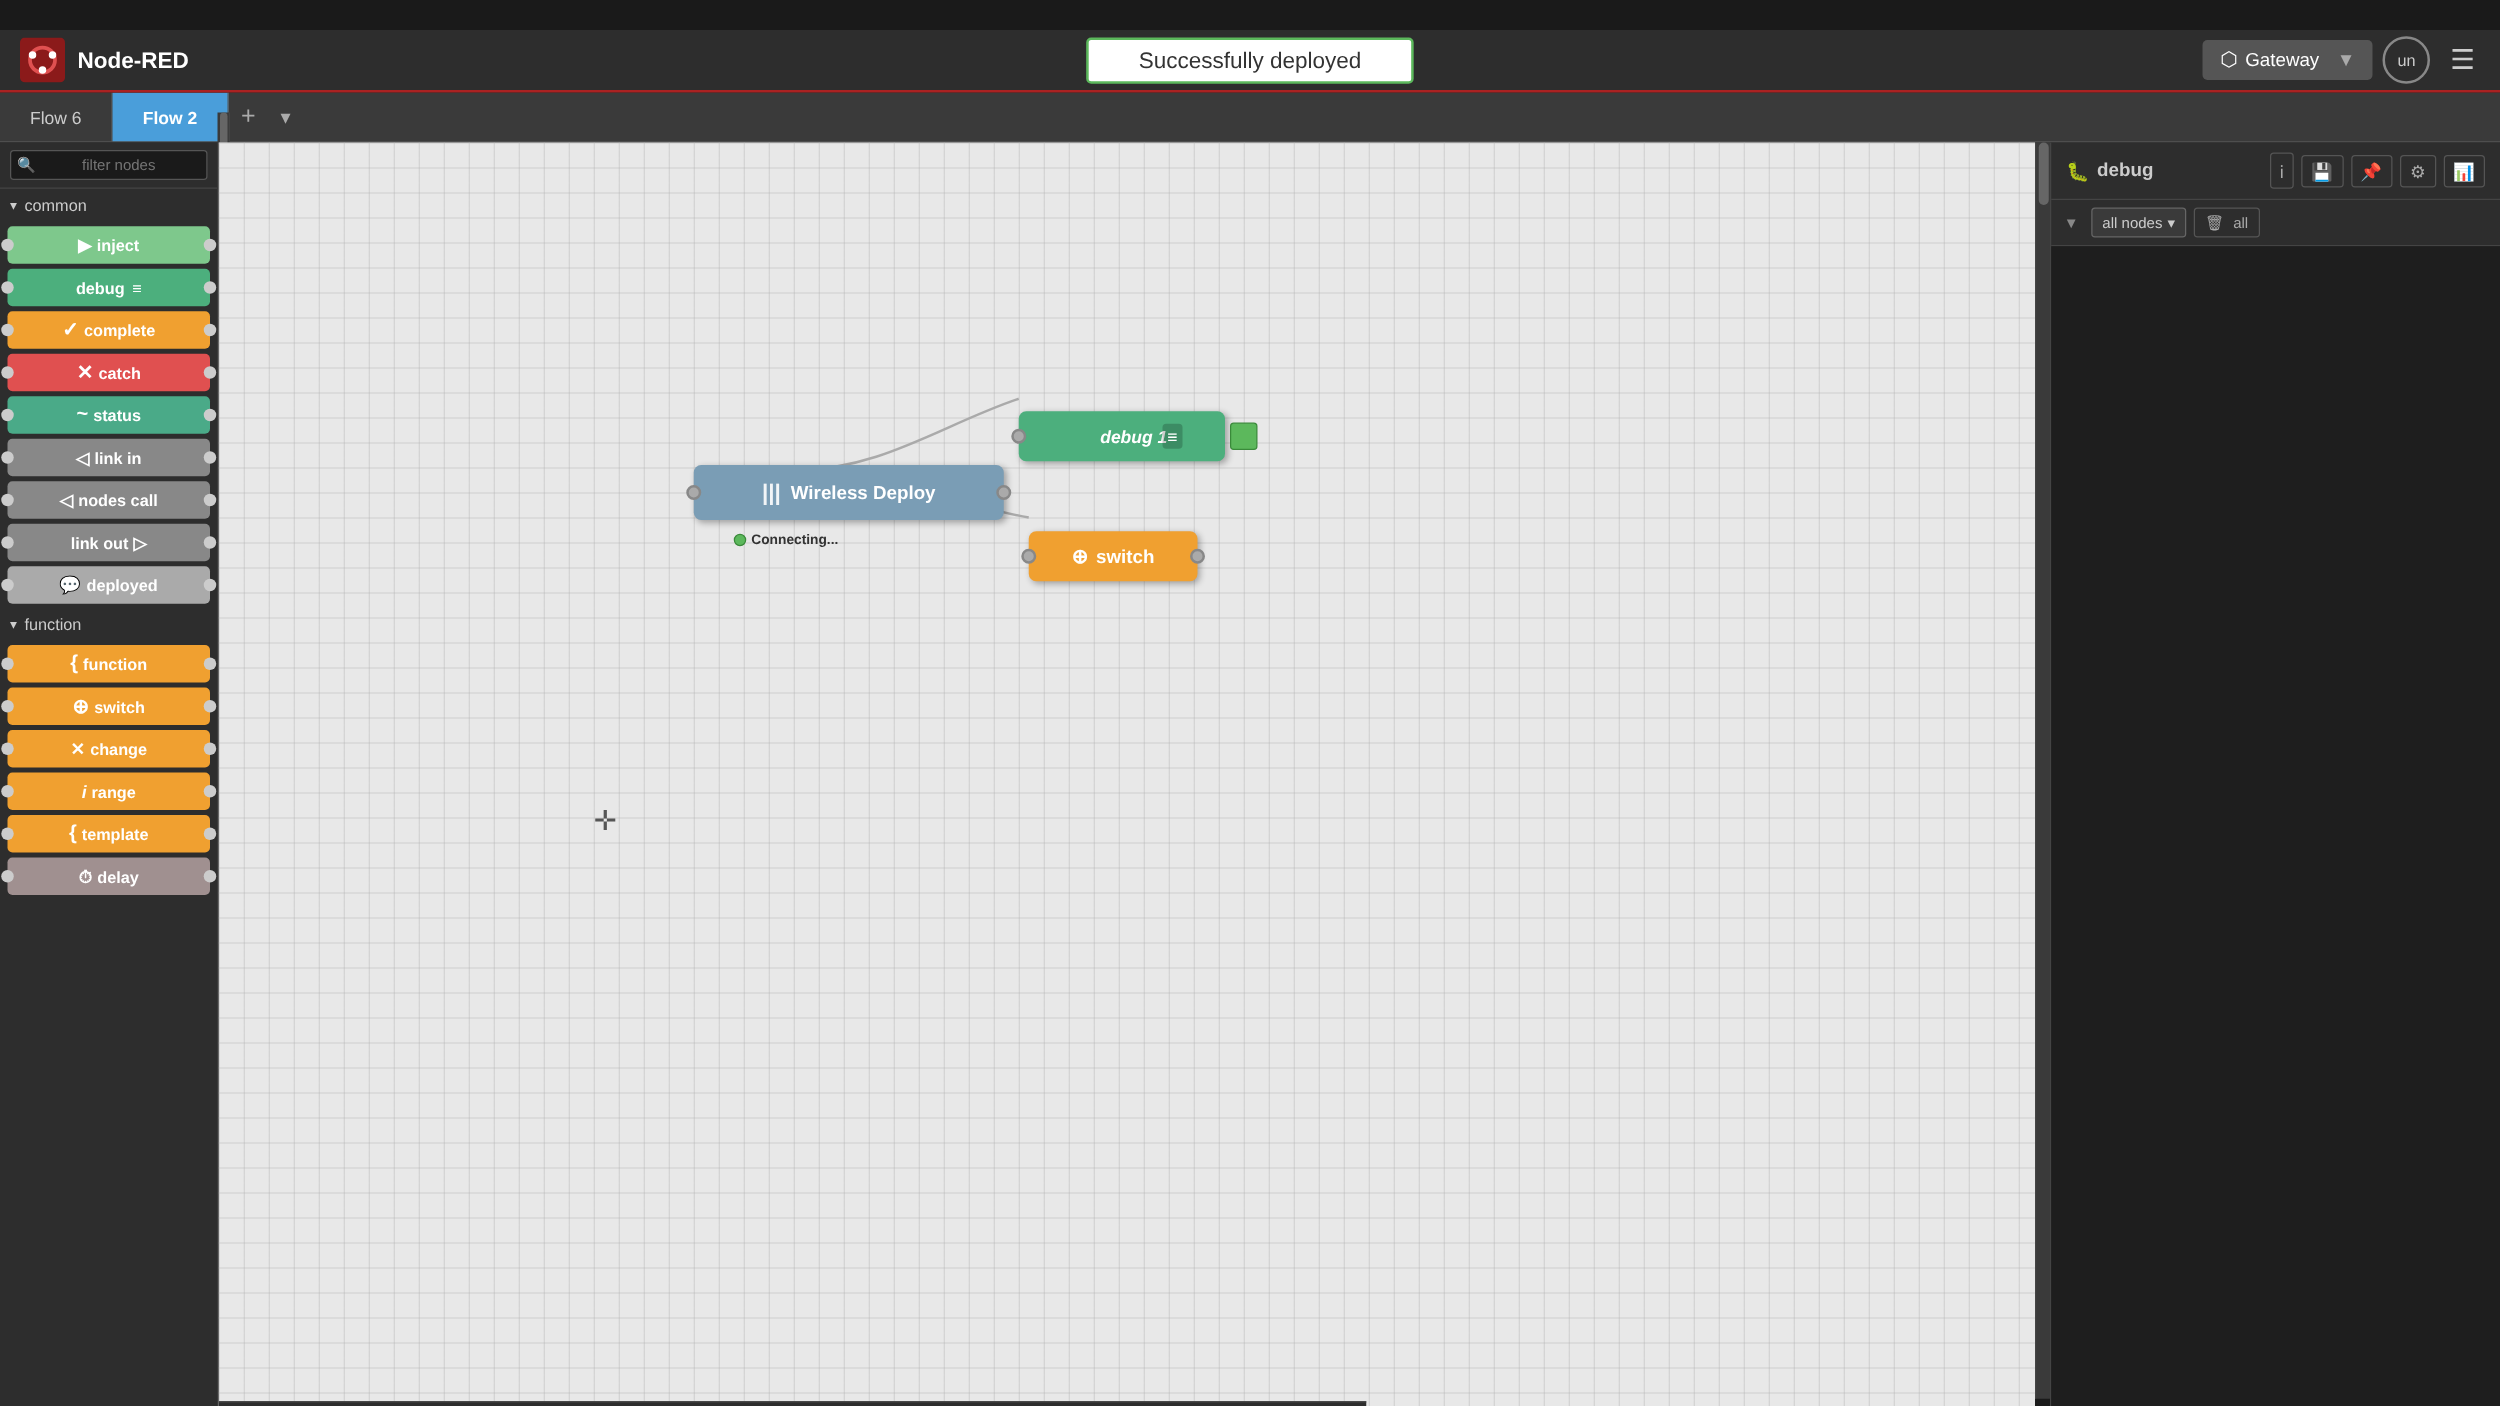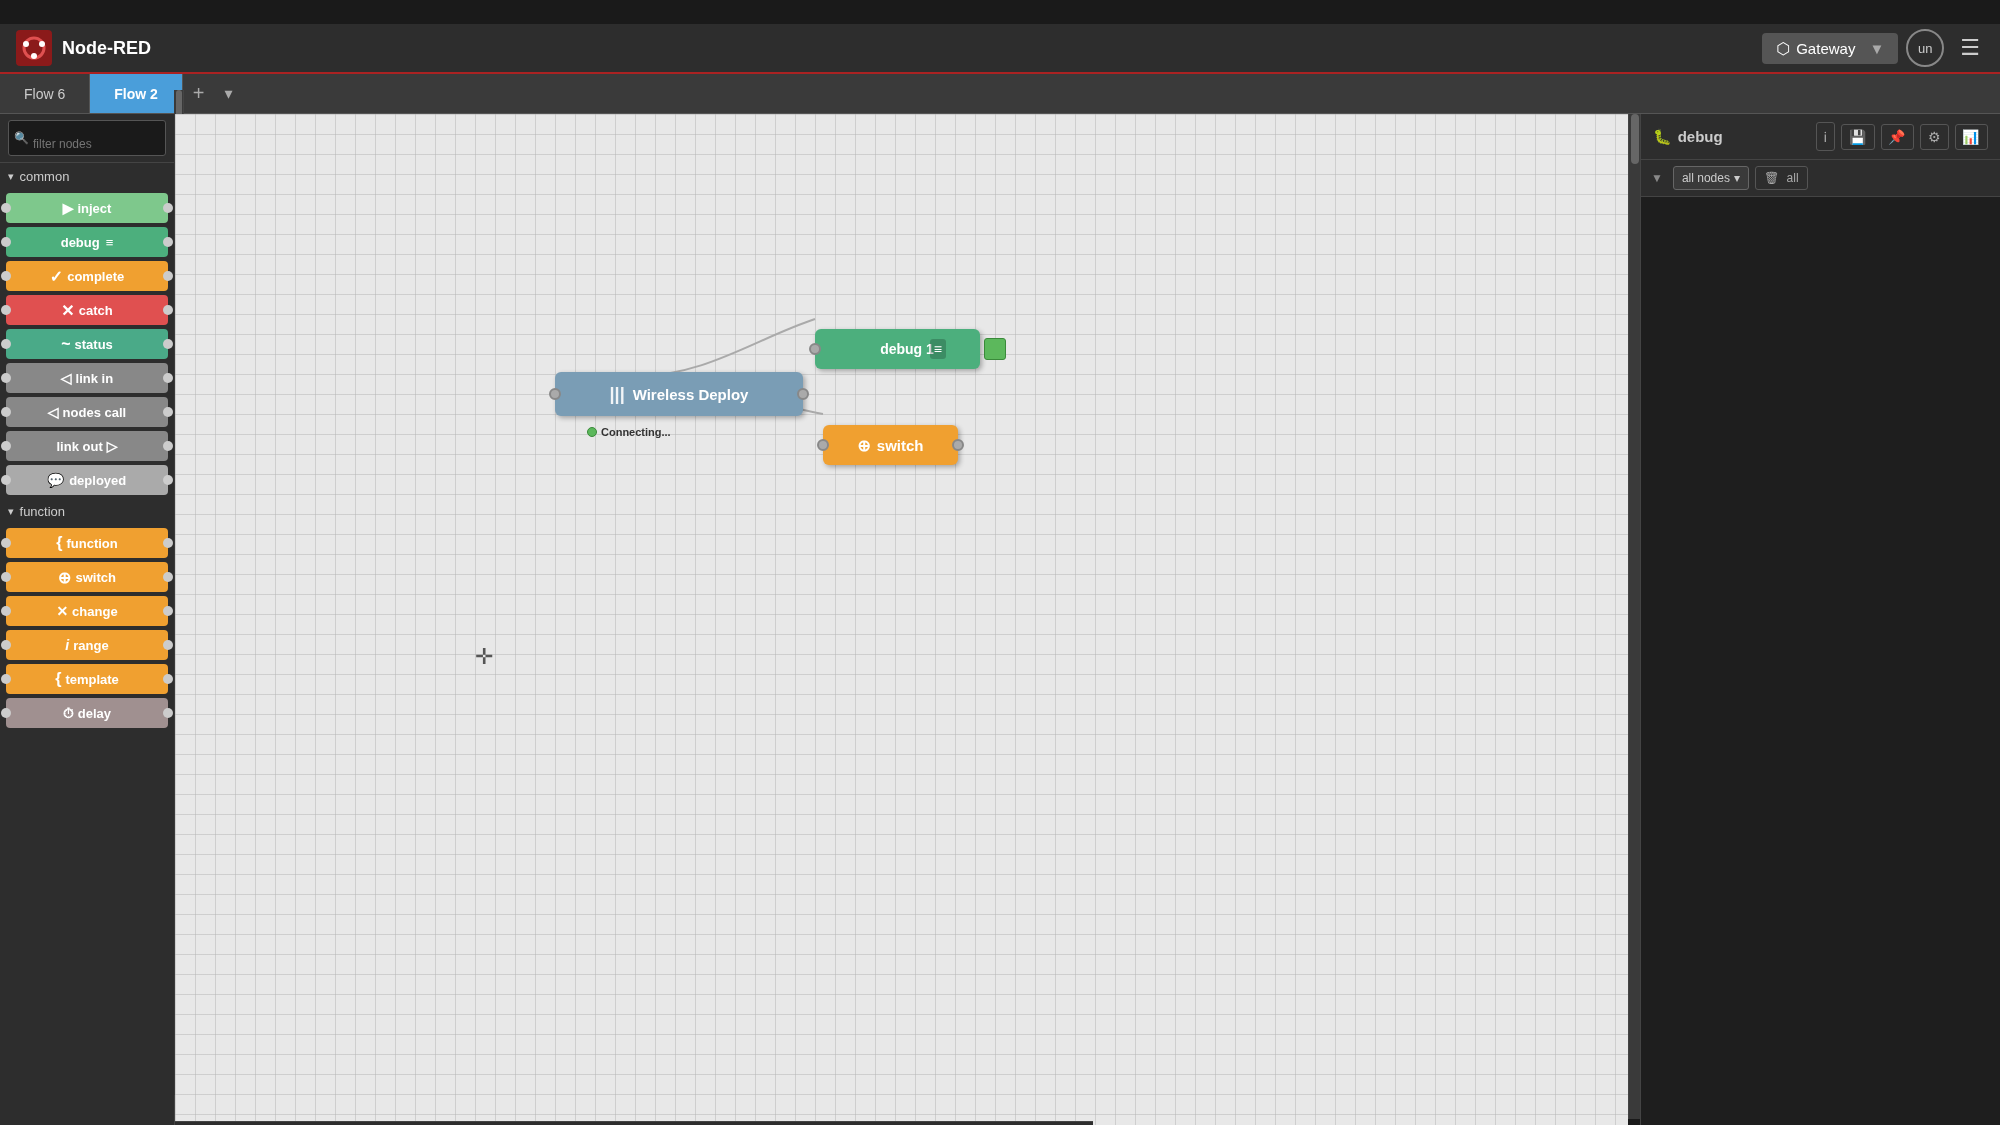--- a/index.html
+++ b/index.html
@@ -128,22 +128,23 @@
       padding: 6px 8px;
       background: #2d2d2d;
       border-bottom: 1px solid #444;
     }
     #filter-input {
       width: 100%;
       background: #1a1a1a;
       border: 1px solid #555;
       border-radius: 3px;
       color: #737373;
-      padding: 16px 8px 4px 24px;
+      padding: 4px 8px 4px 24px;
       font-size: 12px;
+      text-align: center;
     }
     #filter-wrap {
       position: relative;
     }
     #filter-search-icon {
       position: absolute;
       left: 6px;
       top: 50%;
       transform: translateY(-50%);
       color: #888;
@@ -422,20 +423,23 @@
     <svg id="logo-icon" viewBox="0 0 36 36">
       <rect x="0" y="0" width="36" height="36" rx="4" fill="#8b1a1a"></rect>
       <circle cx="18" cy="18" r="10" fill="none" stroke="#e05050" stroke-width="3"></circle>
       <circle cx="10" cy="14" r="3" fill="#fff"></circle>
       <circle cx="26" cy="14" r="3" fill="#fff"></circle>
       <circle cx="18" cy="26" r="3" fill="#fff"></circle>
     </svg>
     <span id="app-title">Node-RED</span>
   </div>
 
+  <div id="deploy-status">
+    <span>Successfully deployed</span>
+  </div>
 
   <div id="topbar-right">
     <button id="deploy-btn">
       <span style="font-size:16px;">⬡</span>
       <span>Gateway</span>
       <span style="margin-left:8px; color:#aaa;">▼</span>
     </button>
     <button id="user-btn">
       <span>un</span>
     </button>
@@ -619,21 +623,21 @@
       <span style="font-size:15px;">Wireless Deploy</span>
       <div class="node-port-right"></div>
       <div class="node-status">
         <div class="status-dot"></div>
         <span>Connecting...</span>
       </div>
     </div>
 
     <div class="canvas-node" style="background:#4caf7d; left:640px; top:215px; width:165px; height:40px;">
       <div class="node-port-left"></div>
-      <span style="font-size:14px; margin-left:19px;">debug 1</span>
+      <span style="font-size:14px; font-style:italic;margin-left:19px;">debug 1</span>
       <button class="node-list-btn" style="right:34px;">≡</button>
       <div style="position:absolute; right:-26px; width:22px; height:22px; background:#5cb85c; border-radius:3px; border:1px solid #3a8a3a;"></div>
     </div>
 
     <div class="canvas-node" style="background:#f0a030; left:648px; top:311px; width:135px; height:40px;">
       <div class="node-port-left"></div>
       <span style="font-size:16px; margin-right:6px;">⊕</span>
       <span style="font-size:15px;">switch</span>
       <div class="node-port-right"></div>
     </div>

